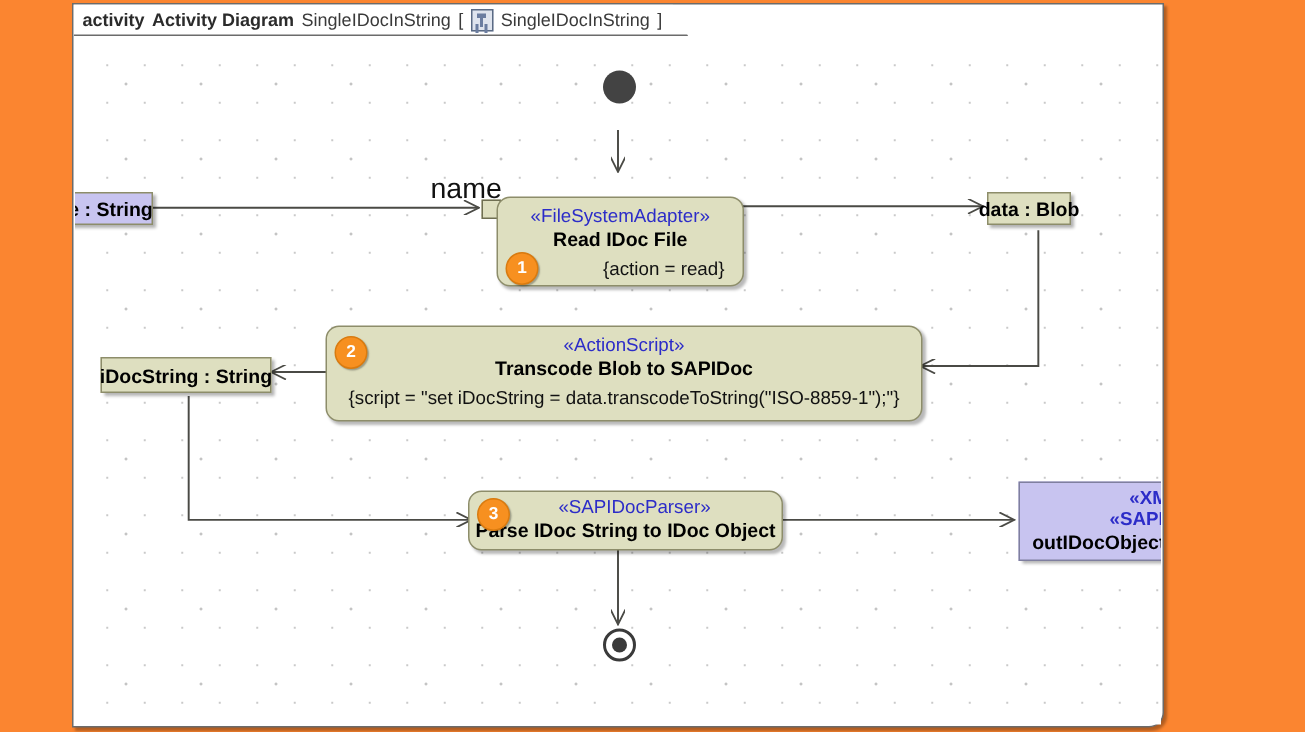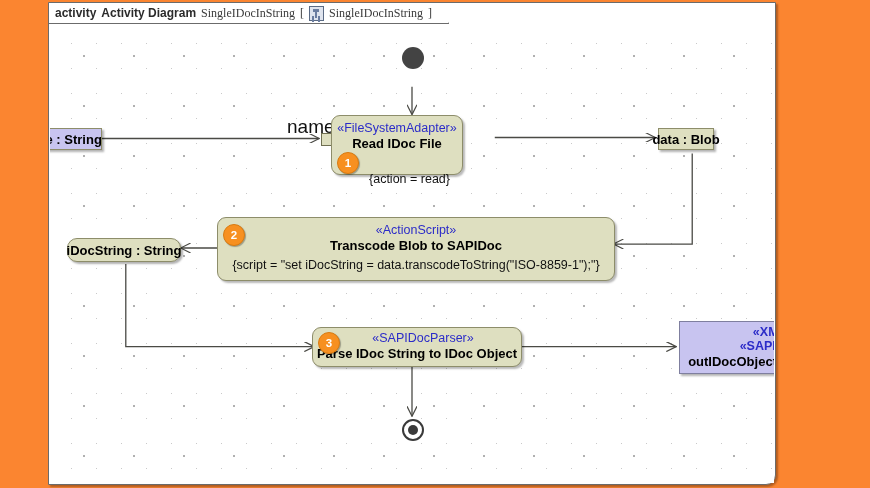--- a/index.html
+++ b/index.html
@@ -35,21 +35,21 @@
     padding:0 16px 0 6px;
     background:#ffffff;
     border-right:1px solid #6b6b6b;
     border-bottom:1px solid #6b6b6b;
     display:flex;align-items:center;gap:5px;
     white-space:nowrap;
     font-size:12px;color:#2b2b2b;
     clip-path:polygon(0 0, calc(100% - 10px) 0, 100% 100%, 0 100%);
   }
   .tab-kw{font-weight:bold;}
-  .tab-name{color:#3a3a3a;font-family:Liberation Serif, serif;}
+  .tab-name{color:#3a3a3a;}
   .tab-icon{
     display:inline-block;width:13px;height:13px;
     background:#dfe4ee;border:1px solid #5a6a84;
     position:relative;flex:0 0 auto;
   }
   .tab-icon:before{
     content:"";position:absolute;left:3px;top:2px;width:6px;height:3px;
     background:#6b7da0;
   }
   .tab-icon:after{
@@ -166,39 +166,39 @@
 
       <div class="initial" style="left:352px;top:24px;"></div>
 
       <div class="objnode lav" style="left:-48px;top:105px;width:100px;height:22px;">
         <span>iDocFile : String</span>
       </div>
 
       <div class="pinlabel" style="left:237px;top:93px;">name</div>
       <div class="pin" style="left:271px;top:110px;"></div>
 
-      <div class="action" style="left:281px;top:92px;width:132px;height:60px;">
+      <div class="action" style="left:281px;top:108px;width:165px;height:60px;">
         <div class="stereo" style="margin-top:5px;">«FileSystemAdapter»</div>
         <div class="aname">Read IDoc File</div>
-        <div class="constraint" style="text-align:right;padding-right:12px;margin-top:20px;">{action = read}</div>
+        <div class="constraint" style="text-align:right;padding-right:12px;margin-top:4px;">{action = read}</div>
         <div class="badge" style="left:5px;top:36px;">1</div>
       </div>
 
       <div class="objnode" style="left:608px;top:105px;width:56px;height:22px;">
         <span>data : Blob</span>
       </div>
 
       <div class="action" style="left:167px;top:194px;width:398px;height:64px;">
         <div class="stereo" style="margin-top:5px;">«ActionScript»</div>
         <div class="aname">Transcode Blob to SAPIDoc</div>
         <div class="constraint" style="margin-top:4px;">{script = "set iDocString = data.transcodeToString("ISO-8859-1");"}</div>
         <div class="badge" style="left:5px;top:6px;">2</div>
       </div>
 
-      <div class="objnode" style="left:17px;top:215px;width:114px;height:24px;border-radius:10px;">
+      <div class="objnode" style="left:17px;top:215px;width:114px;height:24px;">
         <span>iDocString : String</span>
       </div>
 
       <div class="action" style="left:262px;top:304px;width:210px;height:40px;">
         <div class="stereo" style="margin-top:3px;padding-left:12px;">«SAPIDocParser»</div>
         <div class="aname">Parse IDoc String to IDoc Object</div>
         <div class="badge" style="left:5px;top:4px;">3</div>
       </div>
 
       <div class="objnode xmlbox" style="left:629px;top:298px;width:188px;height:53px;">

